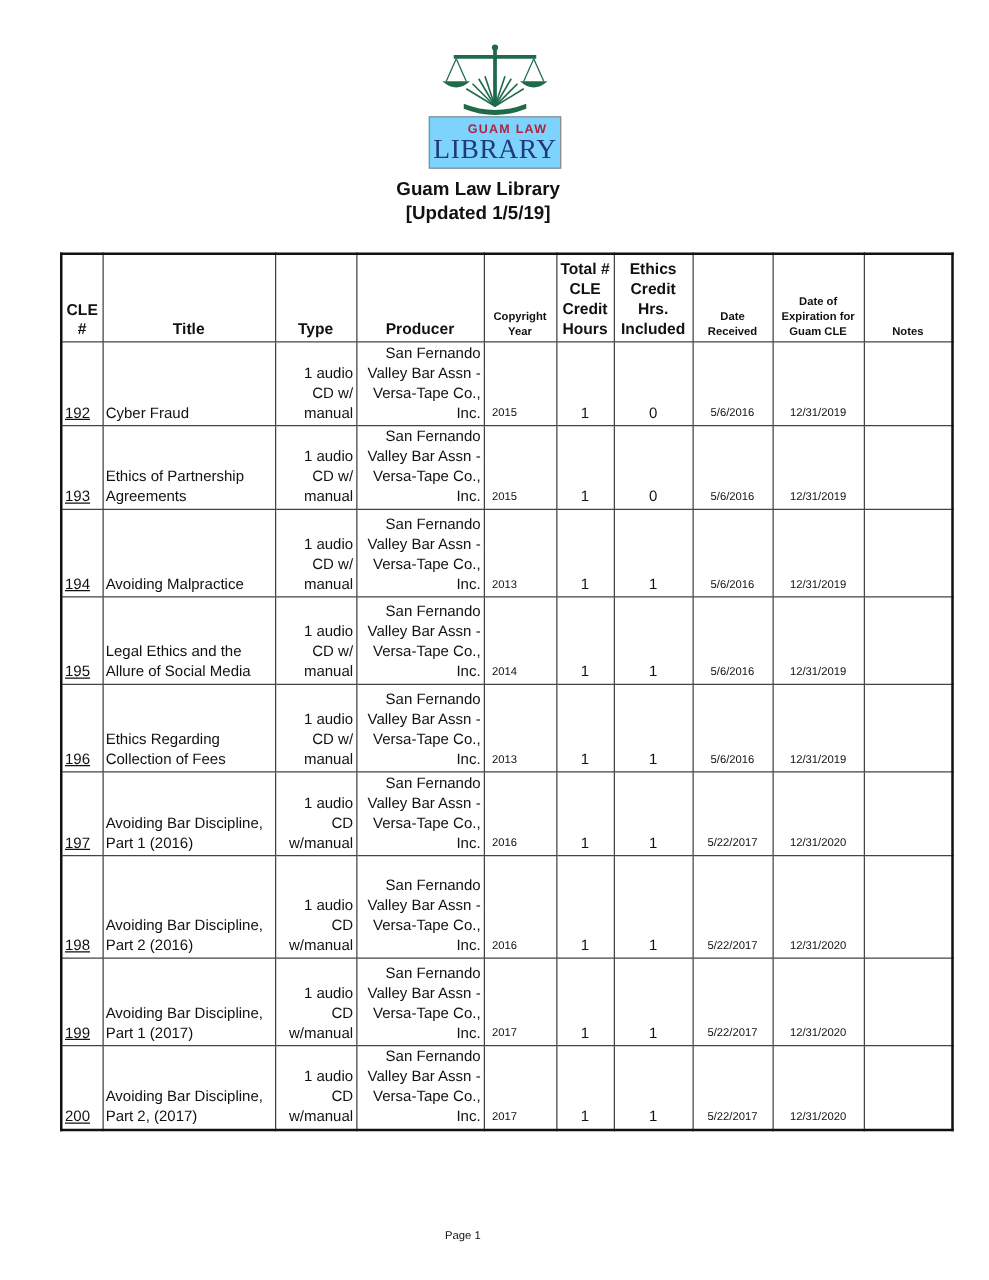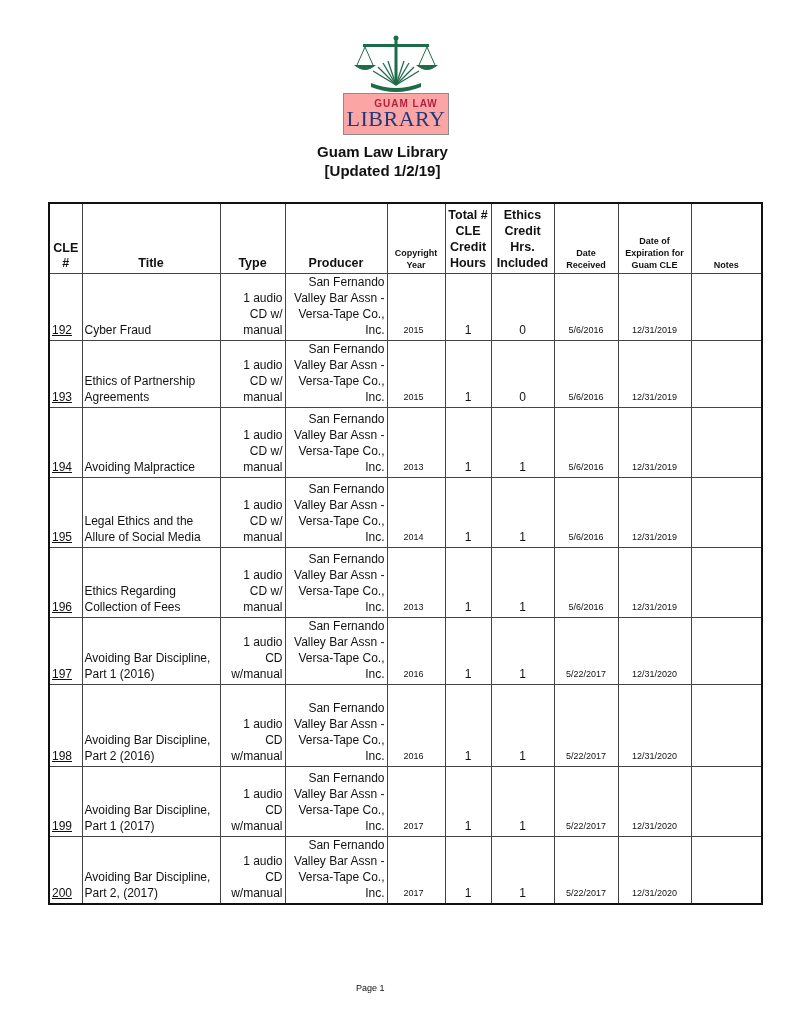--- a/index.html
+++ b/index.html
@@ -1,42 +1,42 @@
 <!DOCTYPE html>
 <html><head>
   <meta charset="utf-8">
   <style>
     html, body { margin: 0; padding: 0; background: #ffffff; }
     body { width: 791px; height: 1024px; position: relative; overflow: hidden;
            font-family: "Liberation Sans", "DejaVu Sans", sans-serif; color: #111; }
 
     .logo { position: absolute; left: 341px; top: 35px; width: 110px; height: 100px; }
     .logo-box { position: absolute; left: 2px; top: 58px; width: 104px; height: 40px;
-                border: 1px solid #8c8c8c; background: #fca5a5; }
+                border: 1px solid #8c8c8c; background: #7dd3fc; }
     .logo-top { position: absolute; left: 0; right: 0; top: 4px; text-align: center;
                 font-size: 10px; font-weight: bold; letter-spacing: 1px; color: #b1223f; padding-left: 20px; }
     .logo-main { position: absolute; left: 0; right: 0; top: 12px; text-align: center;
                  font-family: Liberation Serif, serif; font-size: 22px; color: #1f3a78; letter-spacing: 0.5px; }
 
     .title-block { position: absolute; left: 0; width: 765px; top: 142px; text-align: center;
                    font-weight: bold; font-size: 15px; line-height: 19px; }
 
     table.cle { position: absolute; left: 48px; top: 202px; border-collapse: collapse;
                 border: 2px solid #111; table-layout: fixed; }
     table.cle td, table.cle th { border: 1px solid #444; vertical-align: bottom; padding: 0 2px 2px 2px;
                                   font-size: 12px; line-height: 16px; }
     table.cle th { font-weight: bold; text-align: center; font-size: 12.5px; line-height: 16px; }
     th.small, td.small { font-size: 9px !important; line-height: 12px !important; }
     th.small { padding-bottom: 3px; }
     td.num { padding-right: 4px; text-decoration: underline; }
     td.left { text-align: left; }
     td.center { text-align: right; }
     td.bigval { text-align: center; font-size: 12.5px; }
     td.small.center { text-align: center; padding-bottom: 4px; }
-    td.small.yr { text-align: left; padding-left: 16px; padding-bottom: 4px; }
+    td.small.yr { text-align: left; padding-left: 6px; padding-bottom: 4px; }
 
     .footer { position: absolute; font-size: 9px; line-height: 12px; }
   </style>
 </head>
 <body>
 
 <div class="logo">
   <svg width="110" height="62" viewBox="0 0 110 62" style="position:absolute;left:0;top:0;">
     <g fill="#1e6b4a" stroke="#1e6b4a">
       <circle cx="55" cy="3" r="2.5" stroke="none"></circle>
@@ -62,21 +62,21 @@
     </g>
   </svg>
   <div class="logo-box">
     <div class="logo-top">GUAM LAW</div>
     <div class="logo-main">LIBRARY</div>
   </div>
 </div>
 
 <div class="title-block">
   <div>Guam Law Library</div>
-  <div>[Updated 1/2/19]</div>
+  <div>[Updated 1/5/19]</div>
 </div>
 
 <table class="cle">
   <colgroup>
     <col style="width:33px">
       <col style="width:138px">
       <col style="width:65px">
       <col style="width:102px">
     <col style="width:58px">
       <col style="width:46px">

